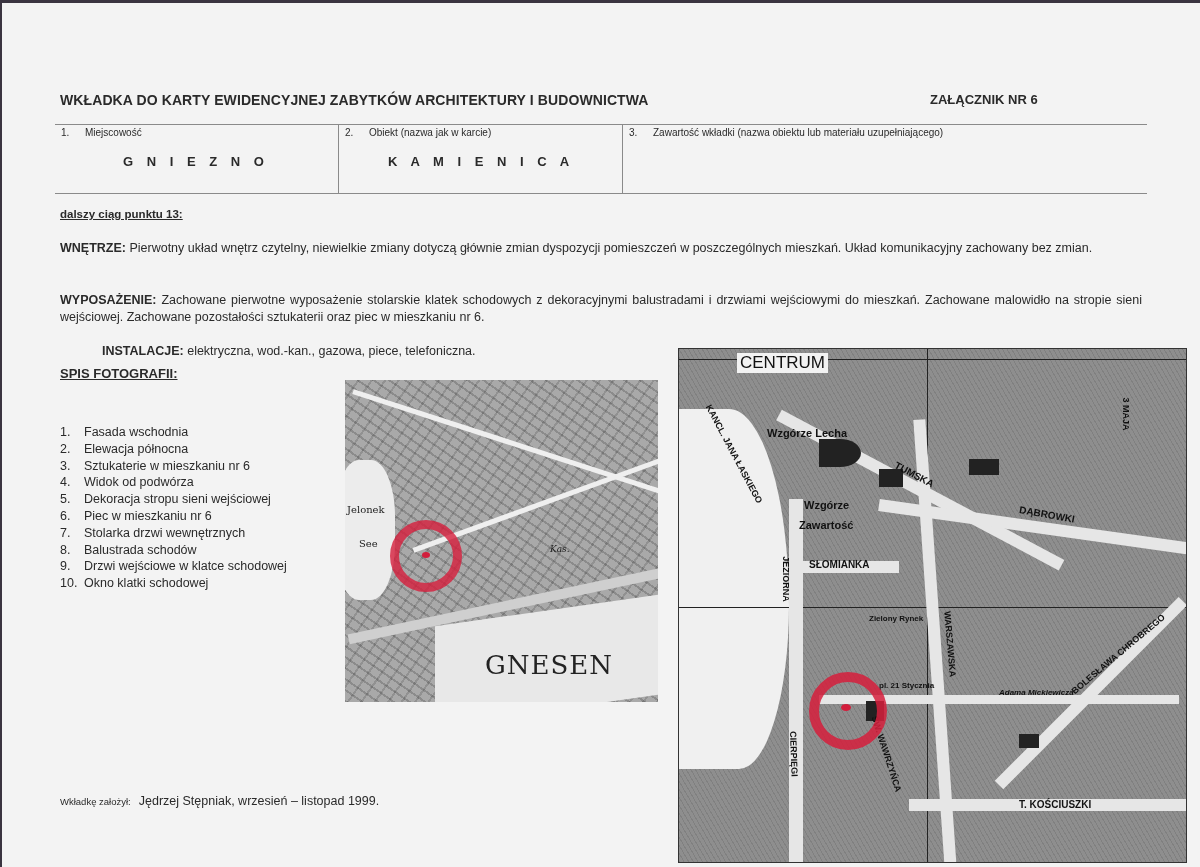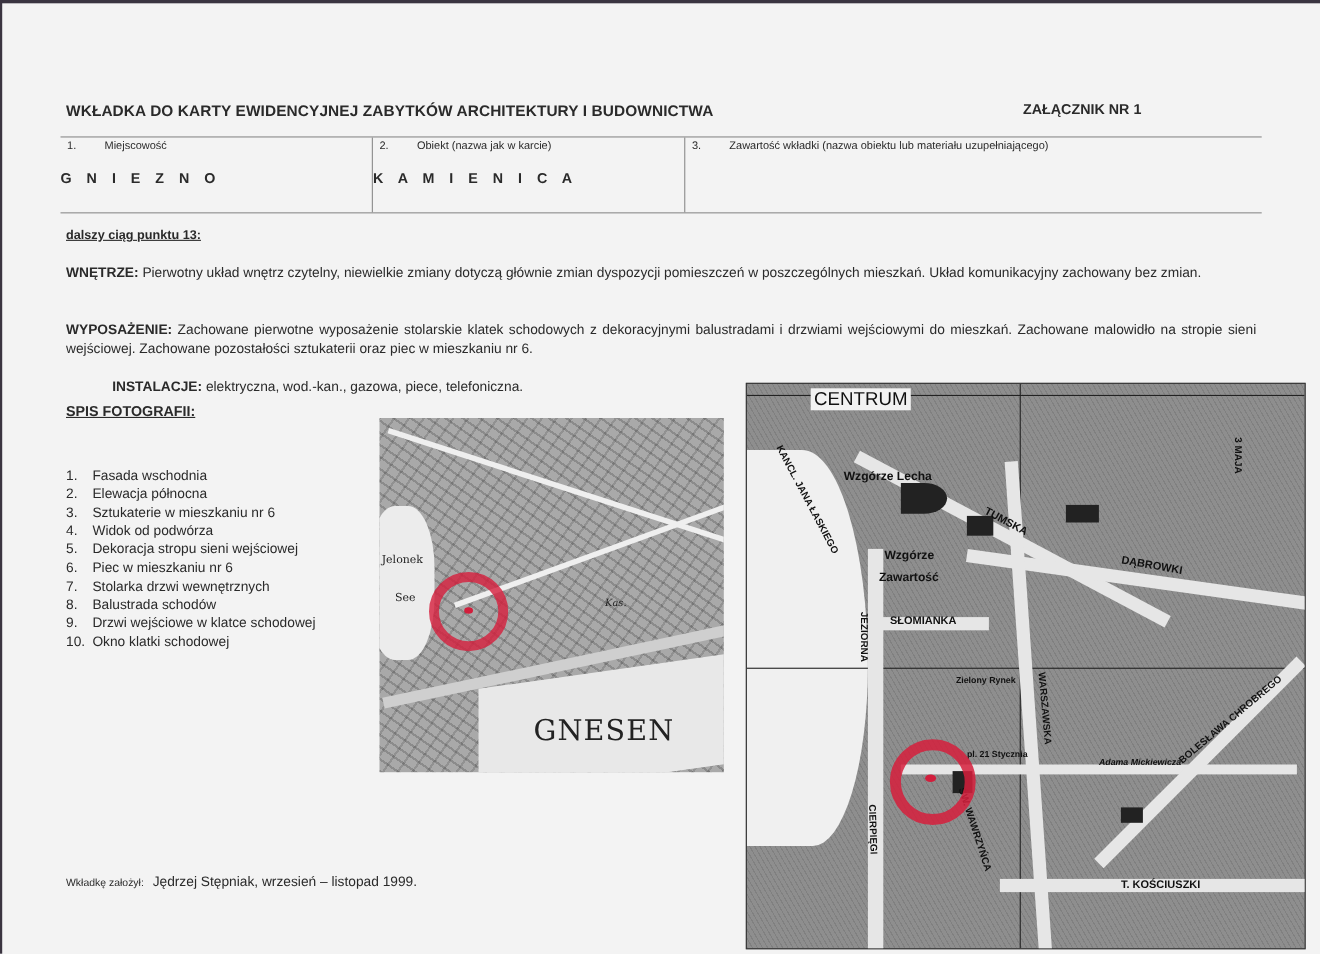--- a/index.html
+++ b/index.html
@@ -15,22 +15,22 @@
   .header-title { position: absolute; left: 60px; top: 92px; font-size: 14px; font-weight: bold; letter-spacing: 0.1px; }
   .annex { position: absolute; left: 930px; top: 92px; font-size: 13px; font-weight: bold; }
   .form-table { position: absolute; left: 55px; top: 124px; width: 1092px; height: 68px;
     border-top: 1px solid #8a8a8a; border-bottom: 1px solid #8a8a8a; }
   .cell { position: absolute; top: 0; height: 68px; }
   .cell.c1 { left: 0; width: 282px; }
   .cell.c2 { left: 283px; width: 284px; border-left: 1px solid #8a8a8a; }
   .cell.c3 { left: 567px; width: 525px; border-left: 1px solid #8a8a8a; }
   .cell .num { position: absolute; left: 6px; top: 2px; font-size: 10px; }
   .cell.c1 .num { left: 6px; }
-  .cell .lbl { position: absolute; left: 40px; top: 2px; font-size: 10px; }
-  .cell .val { position: absolute; left: 0; right: 0; top: 29px; font-size: 13px; }
+  .cell .lbl { position: absolute; left: 30px; top: 2px; font-size: 10px; }
+  .cell .val { position: absolute; left: 0; right: 0; top: 29px; text-align: center; font-size: 13px; }
   .cell .val.spaced { font-weight: bold; letter-spacing: 5px; }
   .para { position: absolute; left: 60px; font-size: 12.5px; line-height: 17px; width: 1082px; text-align: justify; }
   .para b { font-weight: bold; }
   .sub-heading { position: absolute; left: 60px; top: 208px; font-size: 11.5px; font-weight: bold; text-decoration: underline; }
   .spis-title { position: absolute; left: 60px; top: 366px; font-size: 13px; font-weight: bold; text-decoration: underline; }
   .photo-list { position: absolute; left: 60px; top: 424px; margin: 0; padding: 0; list-style: none; font-size: 12.5px; line-height: 16.8px; }
   .photo-list li { display: flex; }
   .photo-list .n { width: 24px; }
   .footer { position: absolute; left: 60px; top: 794px; font-size: 12.5px; }
   .footer .small { font-size: 9.5px; margin-right: 8px; }
@@ -66,21 +66,21 @@
   .map-new .ring { position: absolute; left: 130px; top: 323px; width: 58px; height: 58px; border: 10px solid rgba(214,30,60,0.85); border-radius: 50%; }
   .map-new .dot { position: absolute; left: 162px; top: 355px; width: 10px; height: 7px; background: #d21e3c; border-radius: 50%; }
 </style>
 </head>
 <body>
 
 <div class="topedge"></div>
 <div class="leftedge"></div>
 
 <div class="header-title">WKŁADKA DO KARTY EWIDENCYJNEJ ZABYTKÓW ARCHITEKTURY I BUDOWNICTWA</div>
-<div class="annex">ZAŁĄCZNIK NR  1</div>
+<div class="annex">ZAŁĄCZNIK NR  6</div>
 
 <div class="form-table">
   <div class="cell c1">
     <span class="num">1.</span>
     <span class="lbl">Miejscowość</span>
     <div class="val spaced">G N I E Z N O</div>
   </div>
   <div class="cell c2">
     <span class="num">2.</span>
     <span class="lbl">Obiekt (nazwa jak w karcie)</span>

